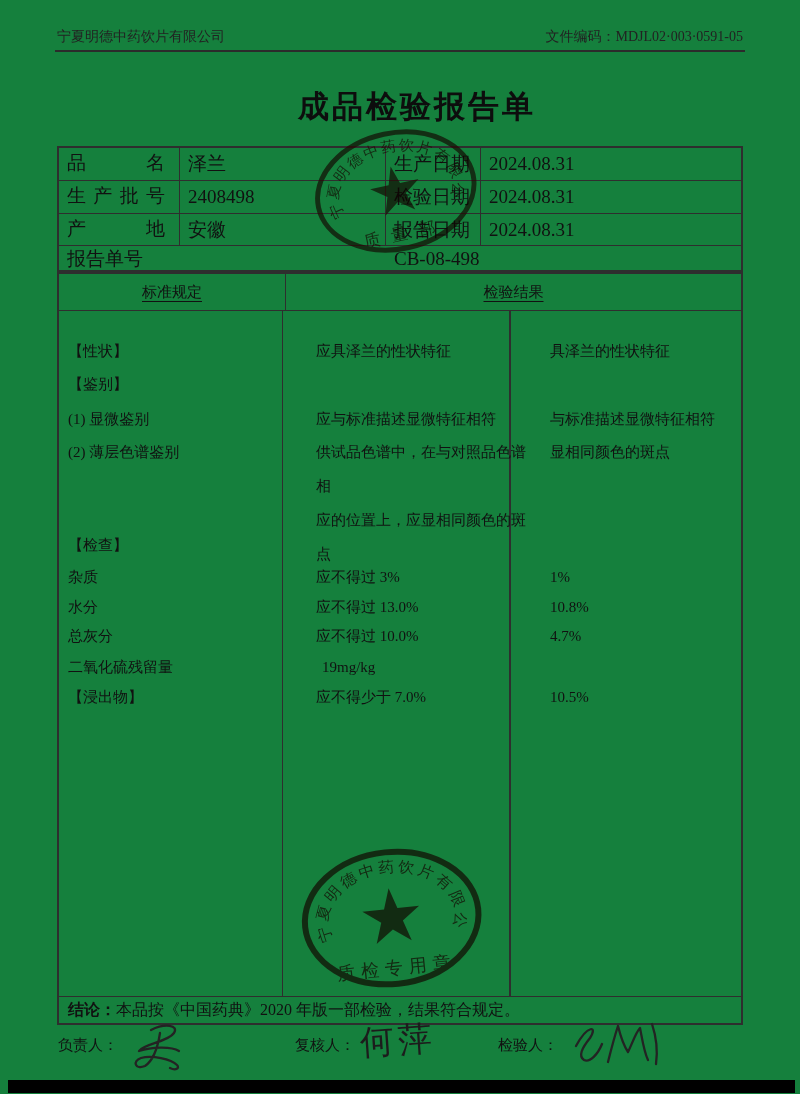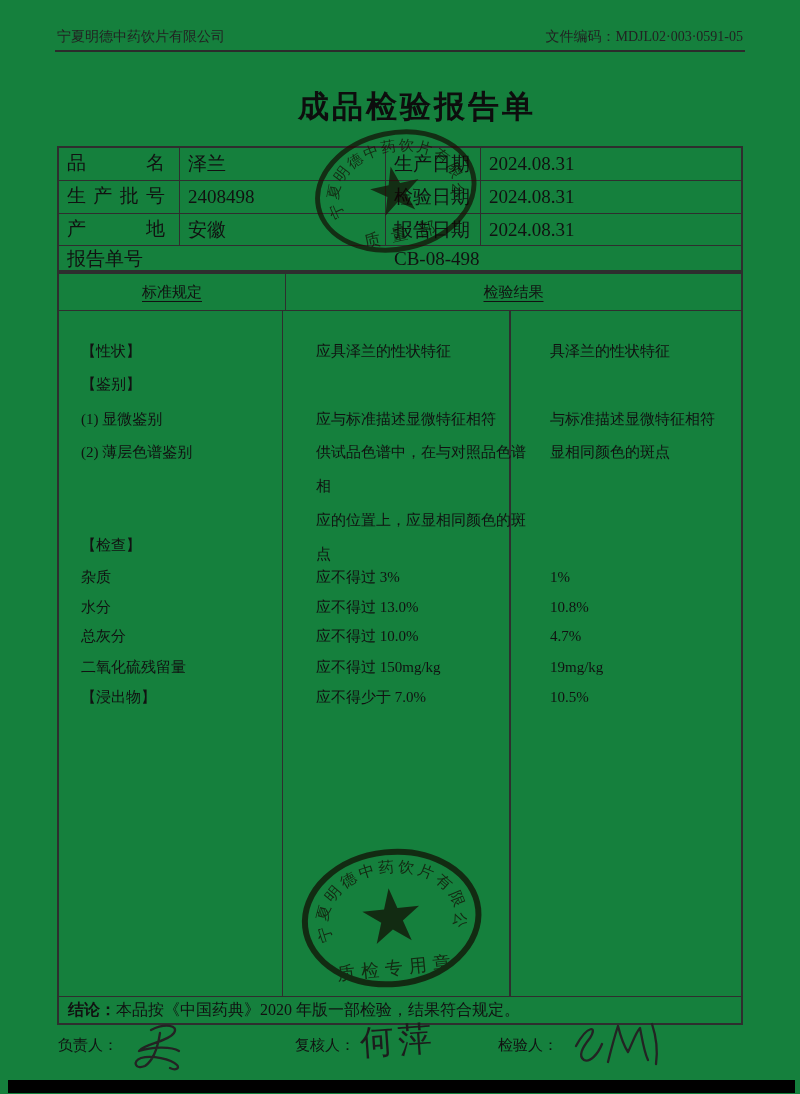--- a/index.html
+++ b/index.html
@@ -31,21 +31,21 @@
   .mt-head{position:absolute;top:0;left:0;right:0;height:36px;display:flex;border-bottom:1.5px solid #2e2e2e;}
   .mt-head .hc{display:flex;align-items:center;box-sizing:border-box;}
   .hc1{width:223px;border-right:1.5px solid #2e2e2e;padding-left:9px;justify-content:flex-start;}
   .hc2{width:227px;border-right:1.5px solid #2e2e2e;justify-content:center;}
   .hc3{flex:1;justify-content:center;}
   .uline{text-decoration:underline;text-underline-offset:4px;}
   .mt-body{position:absolute;top:37px;left:0;right:0;bottom:26px;}
   .vline{position:absolute;top:0;bottom:0;width:1.5px;background:#2e2e2e;}
   .vl1{left:222.5px;} .vl2{left:450px;}
   .ir{position:absolute;left:0;width:100%;display:flex;line-height:21px;}
-  .ir .c1{width:244px;padding-left:22px;box-sizing:border-box;}
+  .ir .c1{width:244px;padding-left:9px;box-sizing:border-box;}
   .ir .c2{width:228px;padding-left:13px;box-sizing:border-box;}
   .ir .c3{flex:1;padding-left:19px;box-sizing:border-box;font-family:Liberation Serif, serif;}
   .wrap2 .c1,.wrap2 .c2,.wrap2 .c3{line-height:34px;}
   .wrap2 .c2{white-space:pre-line;}
   .mt-conclusion{position:absolute;left:0;right:0;bottom:0;height:26px;border-top:1.5px solid #2e2e2e;
     display:flex;align-items:center;padding-left:9px;font-size:16px;}
   .mt-conclusion b{font-weight:700;}
   
   .sig-row{position:absolute;left:57px;top:1032px;width:686px;height:40px;font-size:15px;}
   .sig-label{position:absolute;top:4px;white-space:nowrap;}
@@ -143,21 +143,20 @@
         <div class="c2">应不得过 13.0%</div>
         <div class="c3">10.8%</div>
       </div>
       <div class="ir" style="top:315px">
         <div class="c1">总灰分</div>
         <div class="c2">应不得过 10.0%</div>
         <div class="c3">4.7%</div>
       </div>
       <div class="ir" style="top:346px">
         <div class="c1">二氧化硫残留量</div>
-        <div class="c2">应不得过 150mg/kg</div>
         <div class="c3">19mg/kg</div>
       </div>
       <div class="ir" style="top:376px">
         <div class="c1">【浸出物】</div>
         <div class="c2">应不得少于 7.0%</div>
         <div class="c3">10.5%</div>
       </div>
     </div>
 
     <div class="mt-conclusion">

